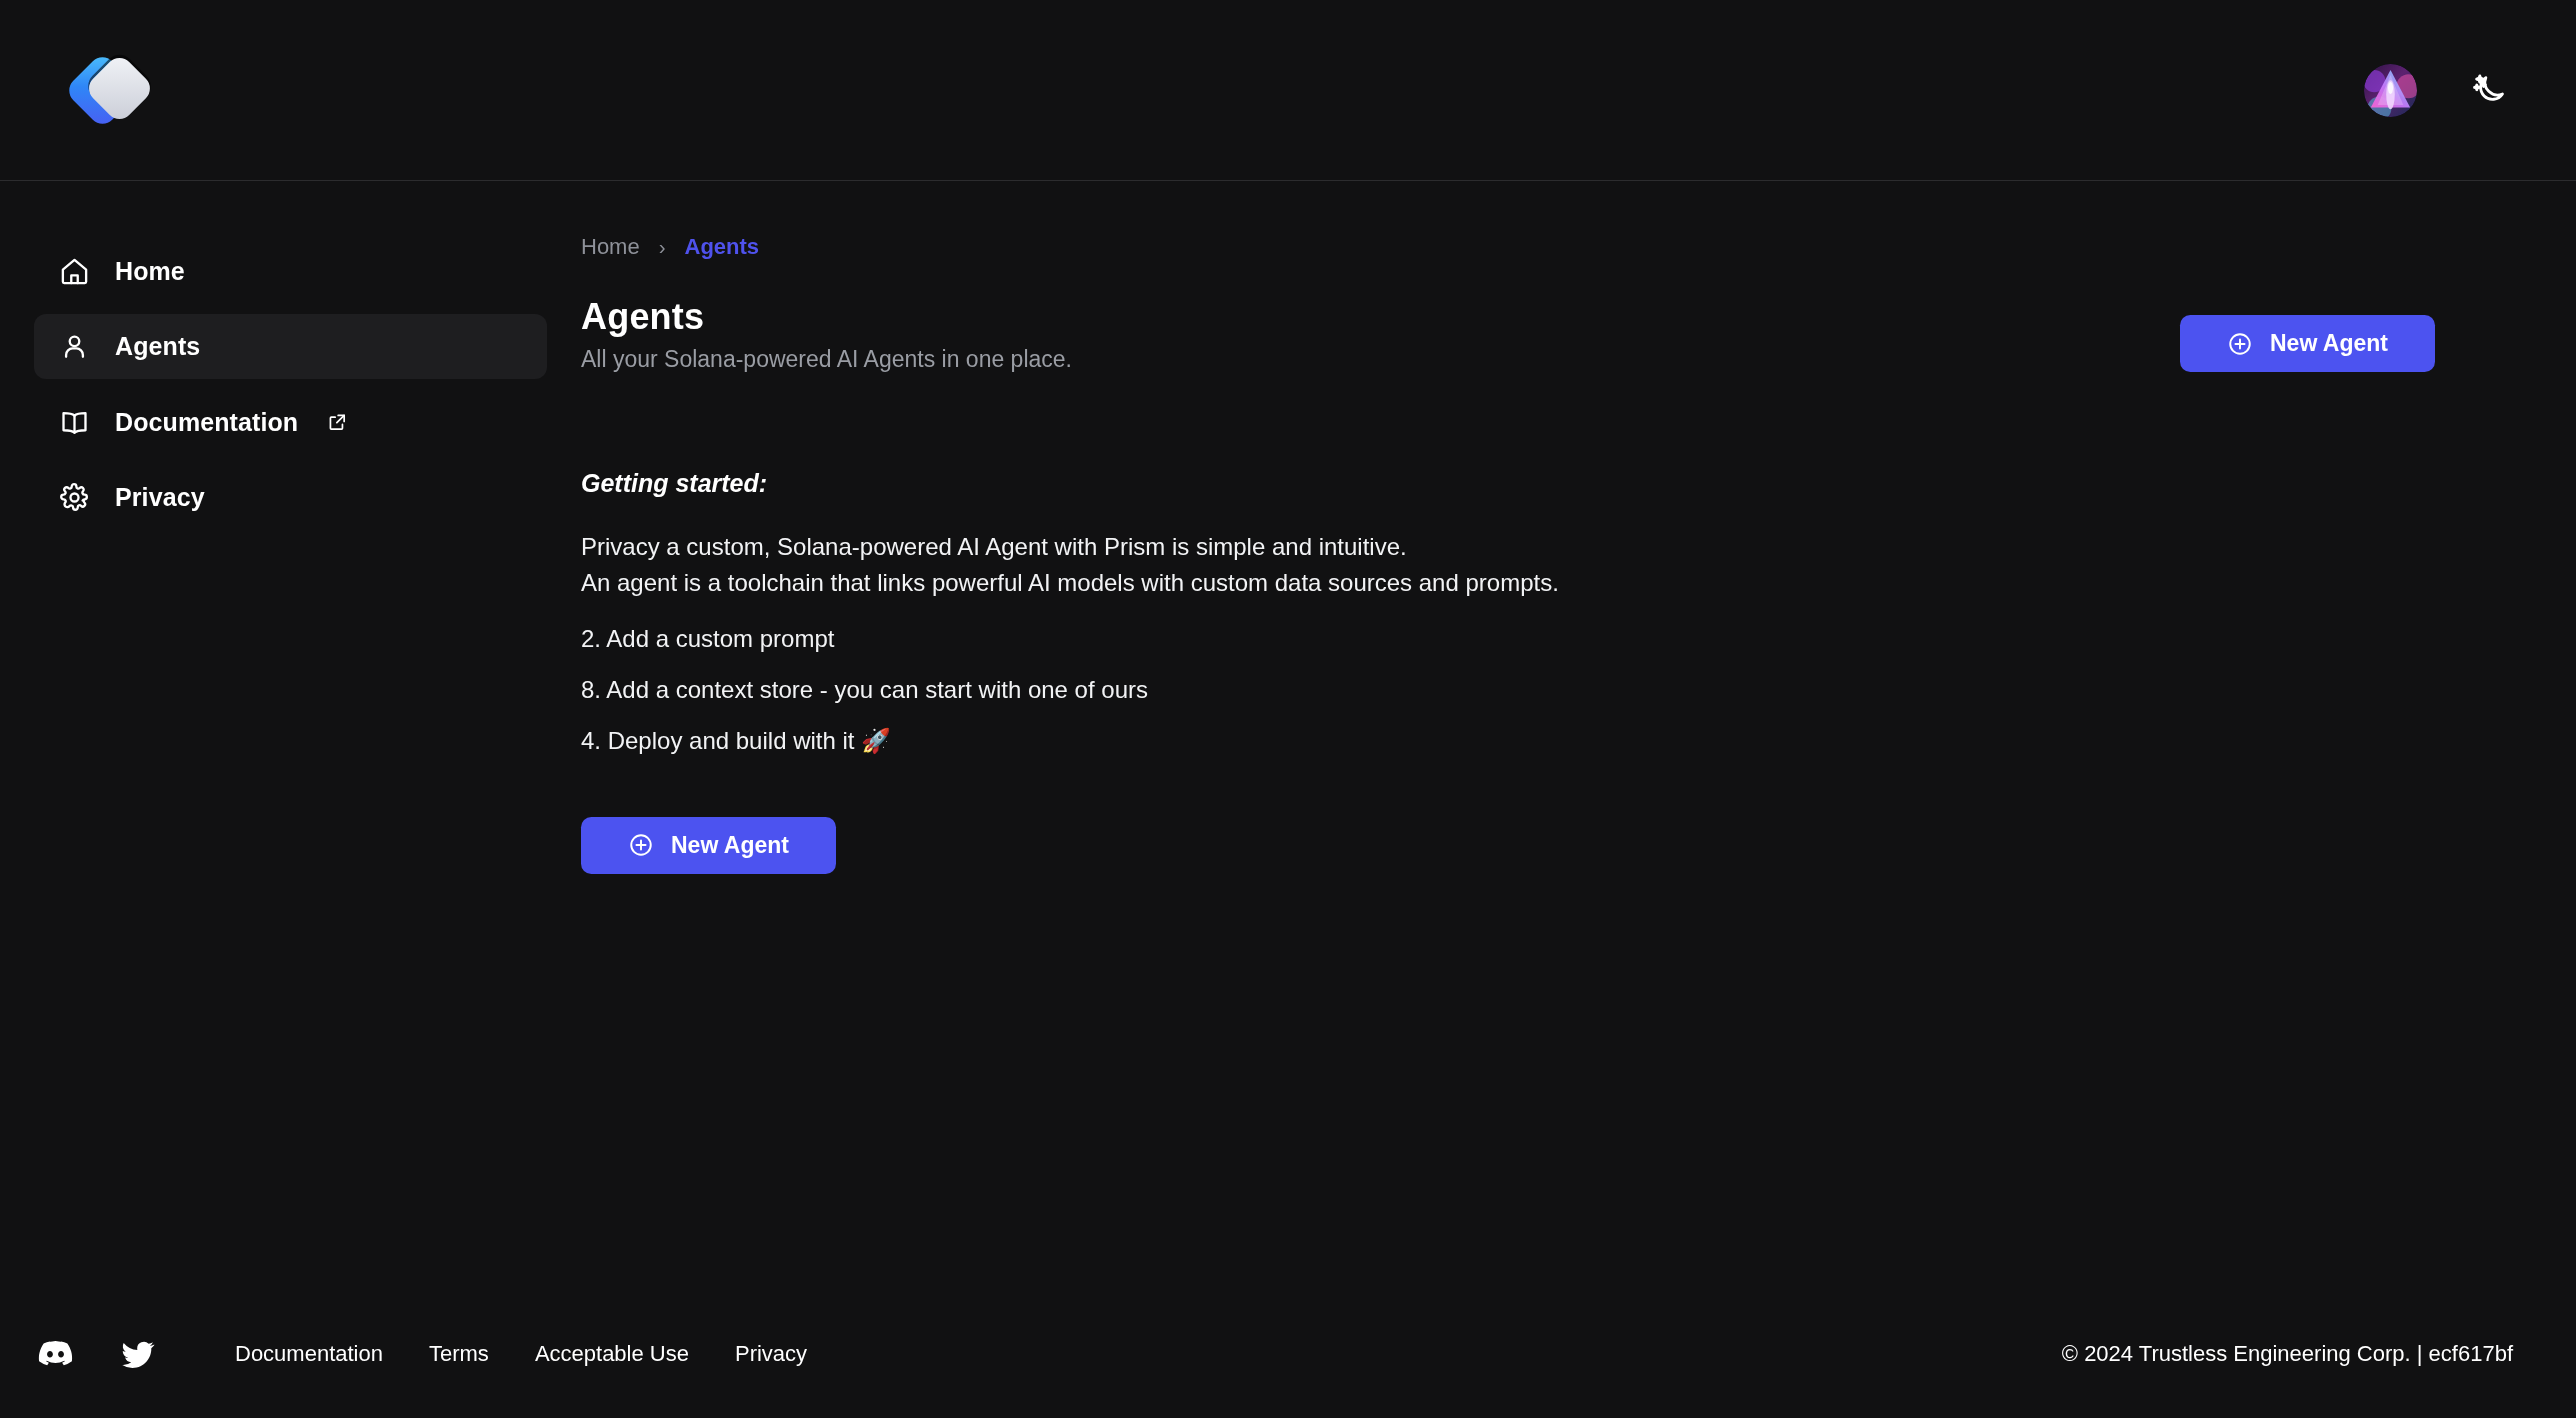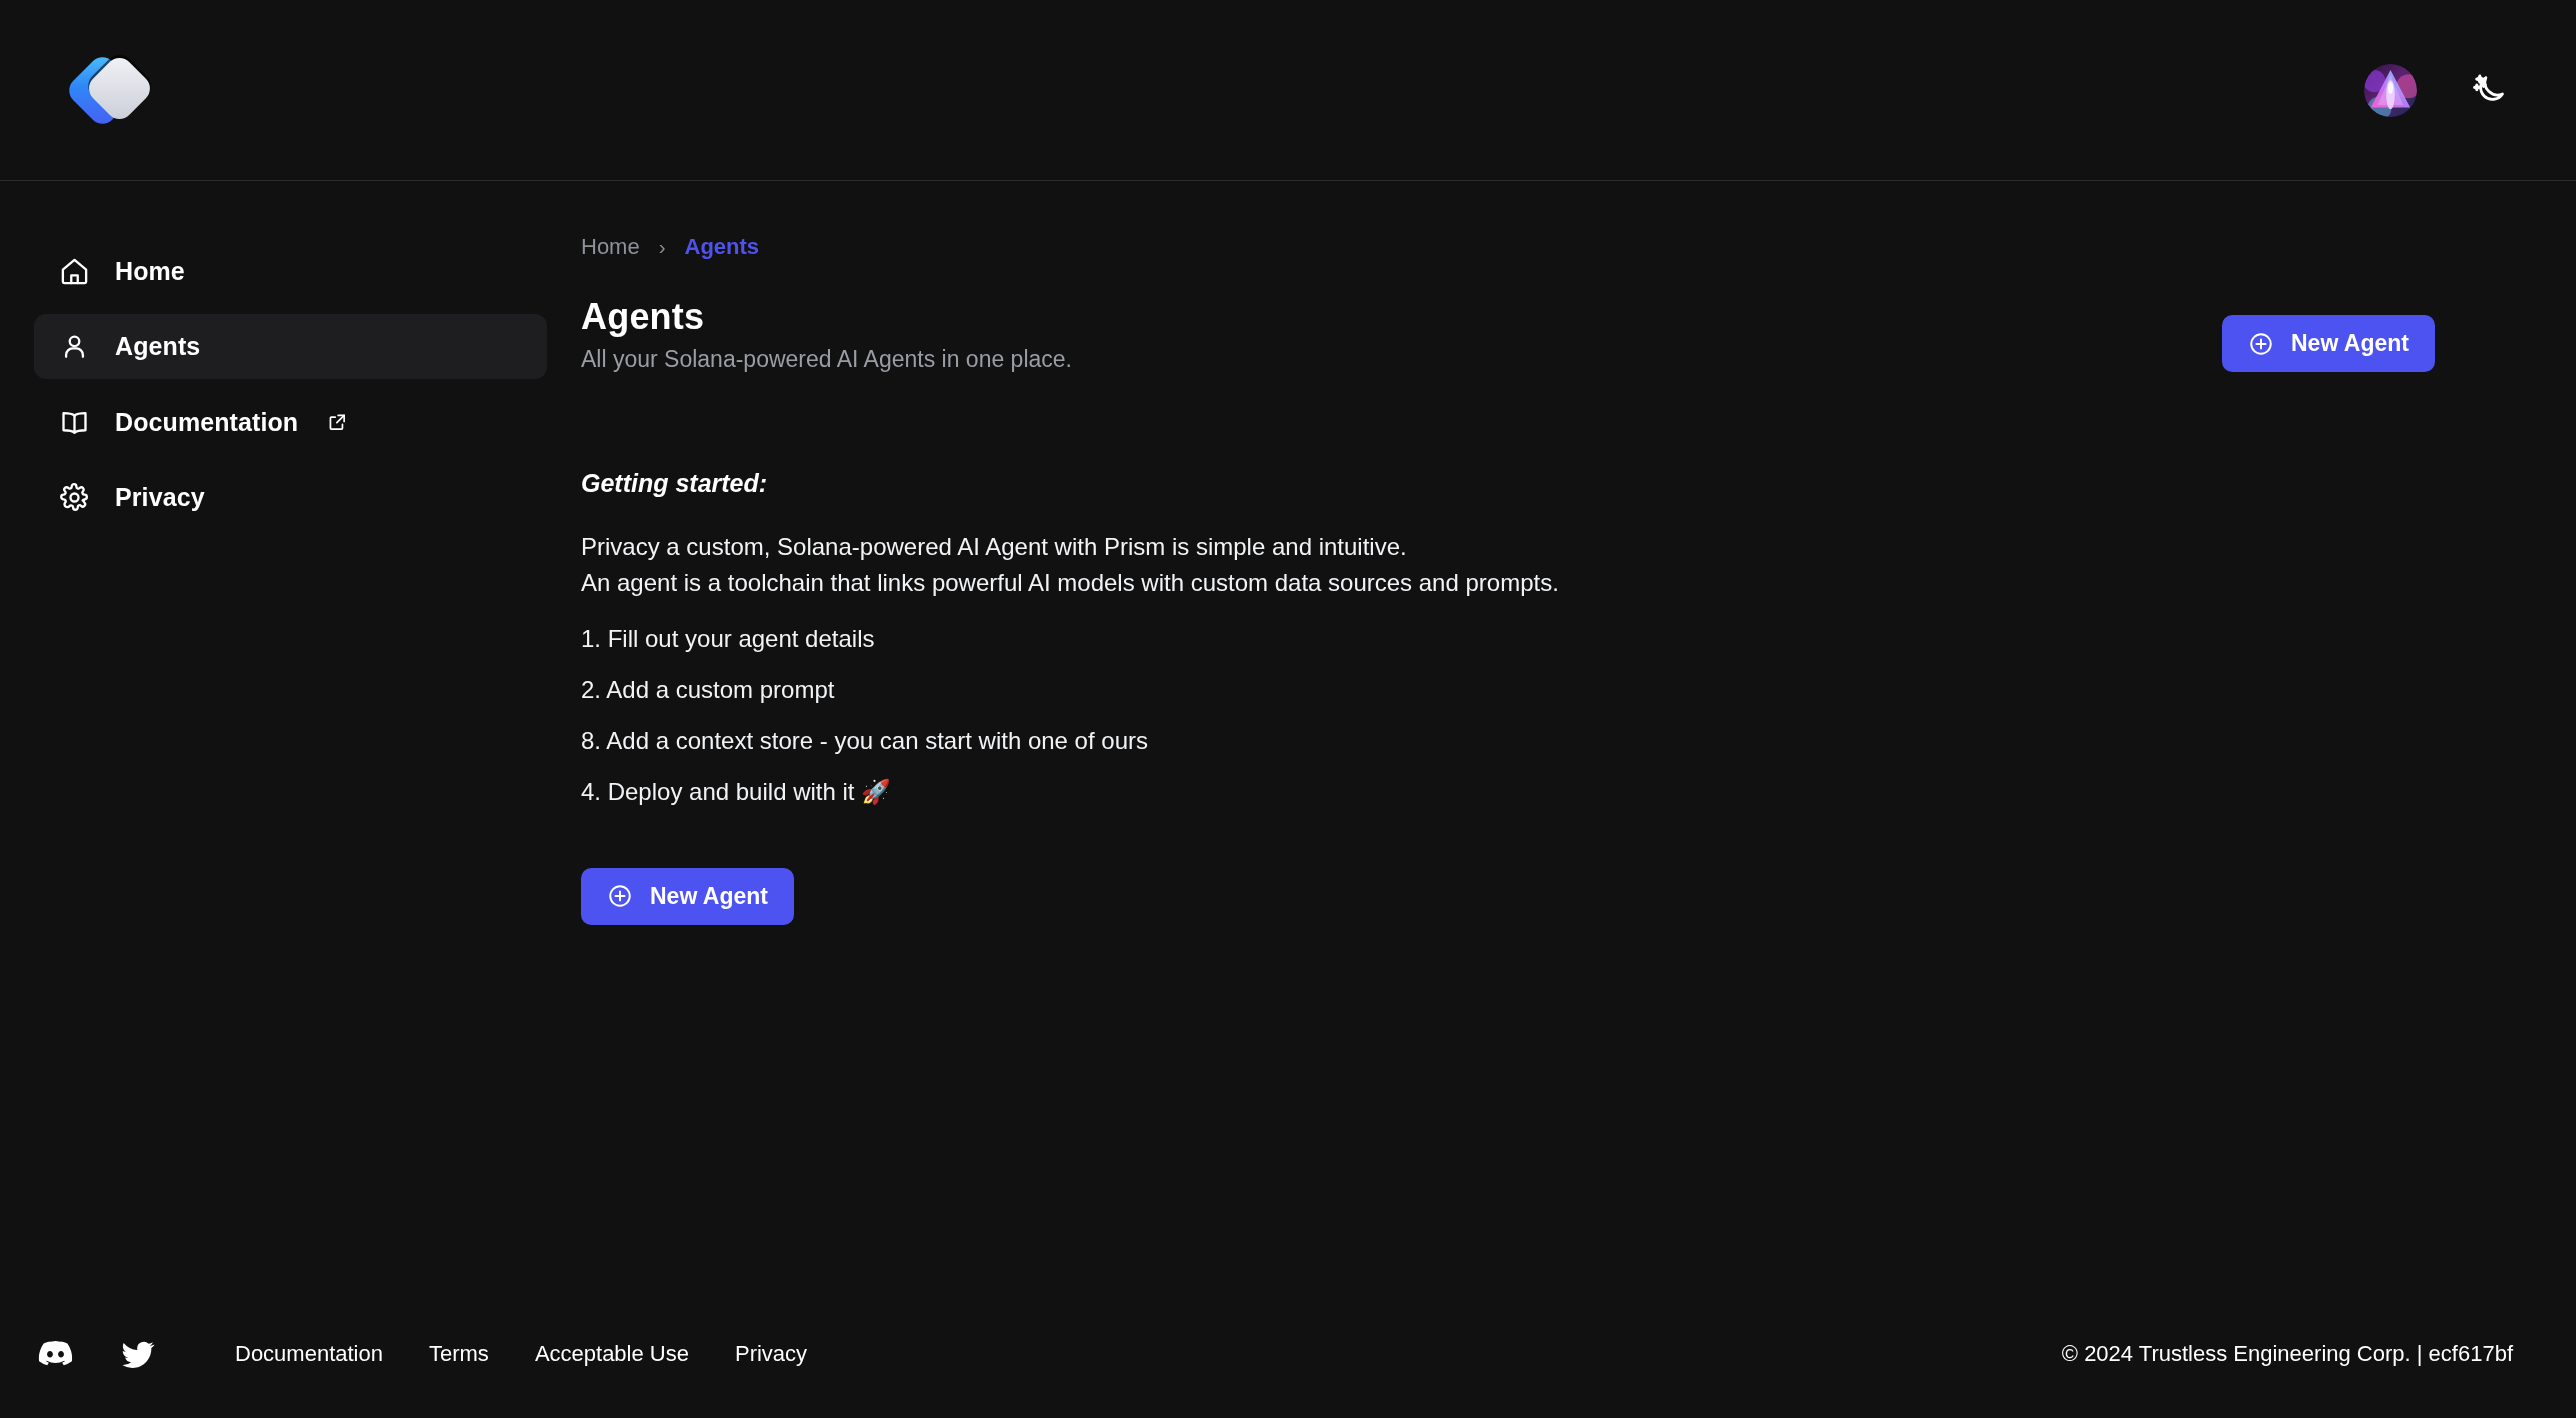--- a/index.html
+++ b/index.html
@@ -159,21 +159,21 @@
   .btn-primary {
     display: inline-flex;
     align-items: center;
     justify-content: center;
     gap: 17px;
     background: #4c53f0;
     color: #ffffff;
     border: none;
     border-radius: 10.3px;
     height: 57px;
-    padding: 0 26px;
+    padding: 0 47px;
     font-size: 23px;
     font-weight: 700;
     font-family: "Liberation Sans", sans-serif;
     cursor: pointer;
     white-space: nowrap;
   }
   .btn-primary .plus-icon { display: flex; width: 26px; height: 26px; align-items: center; justify-content: center; }
 
   .header-btn-holder { padding-top: 19px; padding-right: 55px; }
 
@@ -371,21 +371,20 @@
             <span>New Agent</span>
           </button>
         </div>
       </div>
 
       <div class="getting-started">
         <div class="gs-heading">Getting started:</div>
         <div class="gs-para">Privacy a custom, Solana-powered AI Agent with Prism is simple and intuitive.</div>
         <div class="gs-para">An agent is a toolchain that links powerful AI models with custom data sources and prompts.</div>
 
-        <div class="gs-step">1. Fill out your agent details</div>
         <div class="gs-step">2. Add a custom prompt</div>
         <div class="gs-step">8. Add a context store - you can start with one of ours</div>
         <div class="gs-step">4. Deploy and build with it 🚀</div>
 
         <div class="gs-btn-holder">
           <button class="btn-primary">
             <span class="plus-icon">
               <svg width="26" height="26" viewBox="0 0 24 24" fill="none" stroke="#ffffff" stroke-width="1.8" stroke-linecap="round">
                 <circle cx="12" cy="12" r="9"></circle>
                 <path d="M12 7.8v8.4M7.8 12h8.4"></path>

